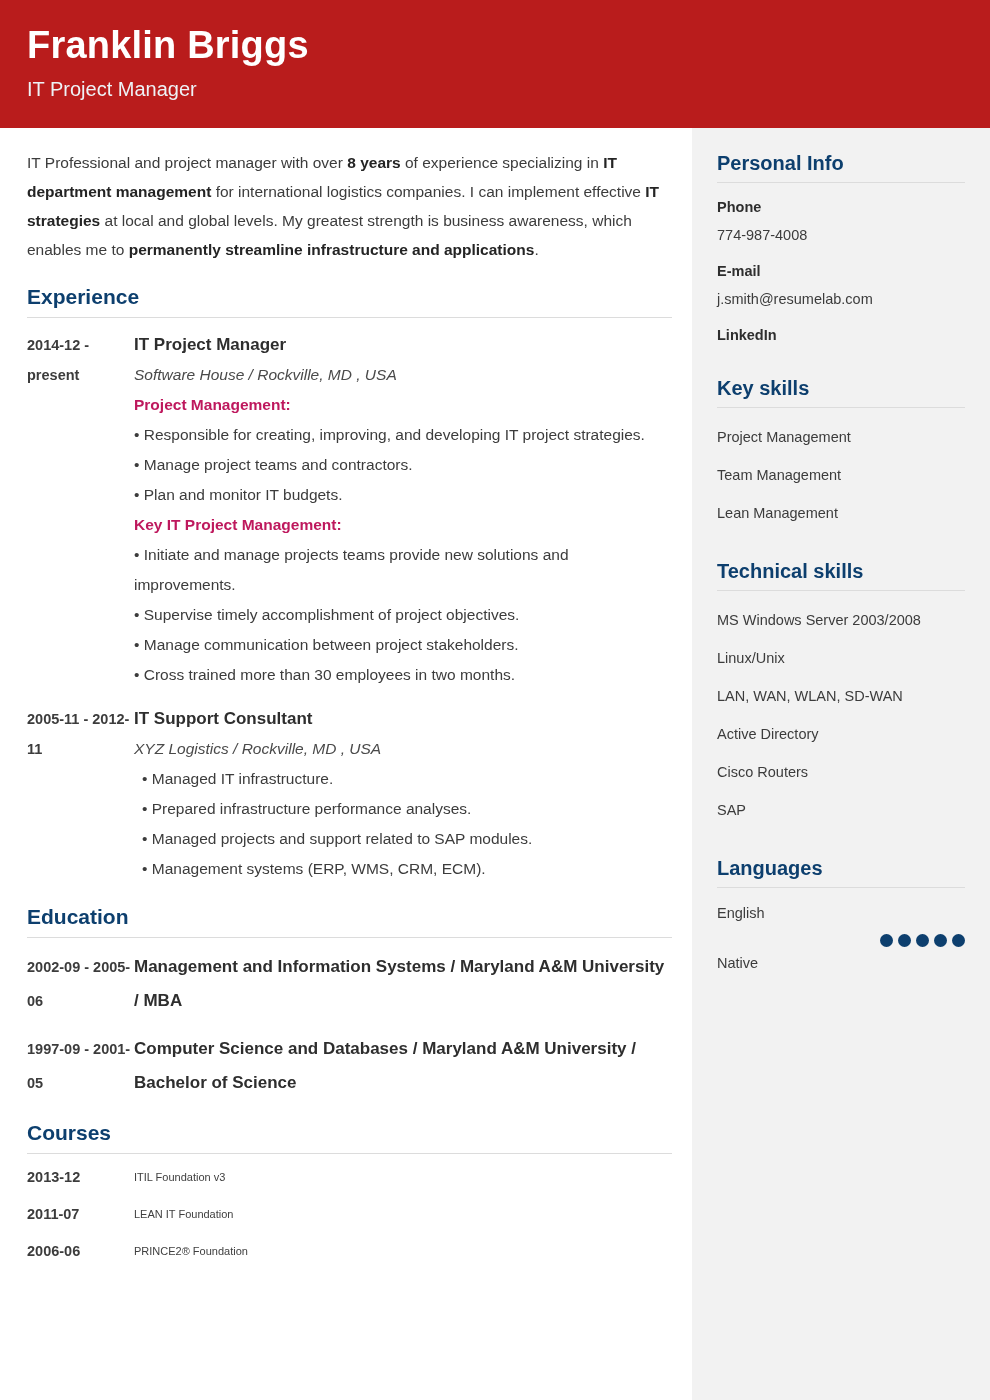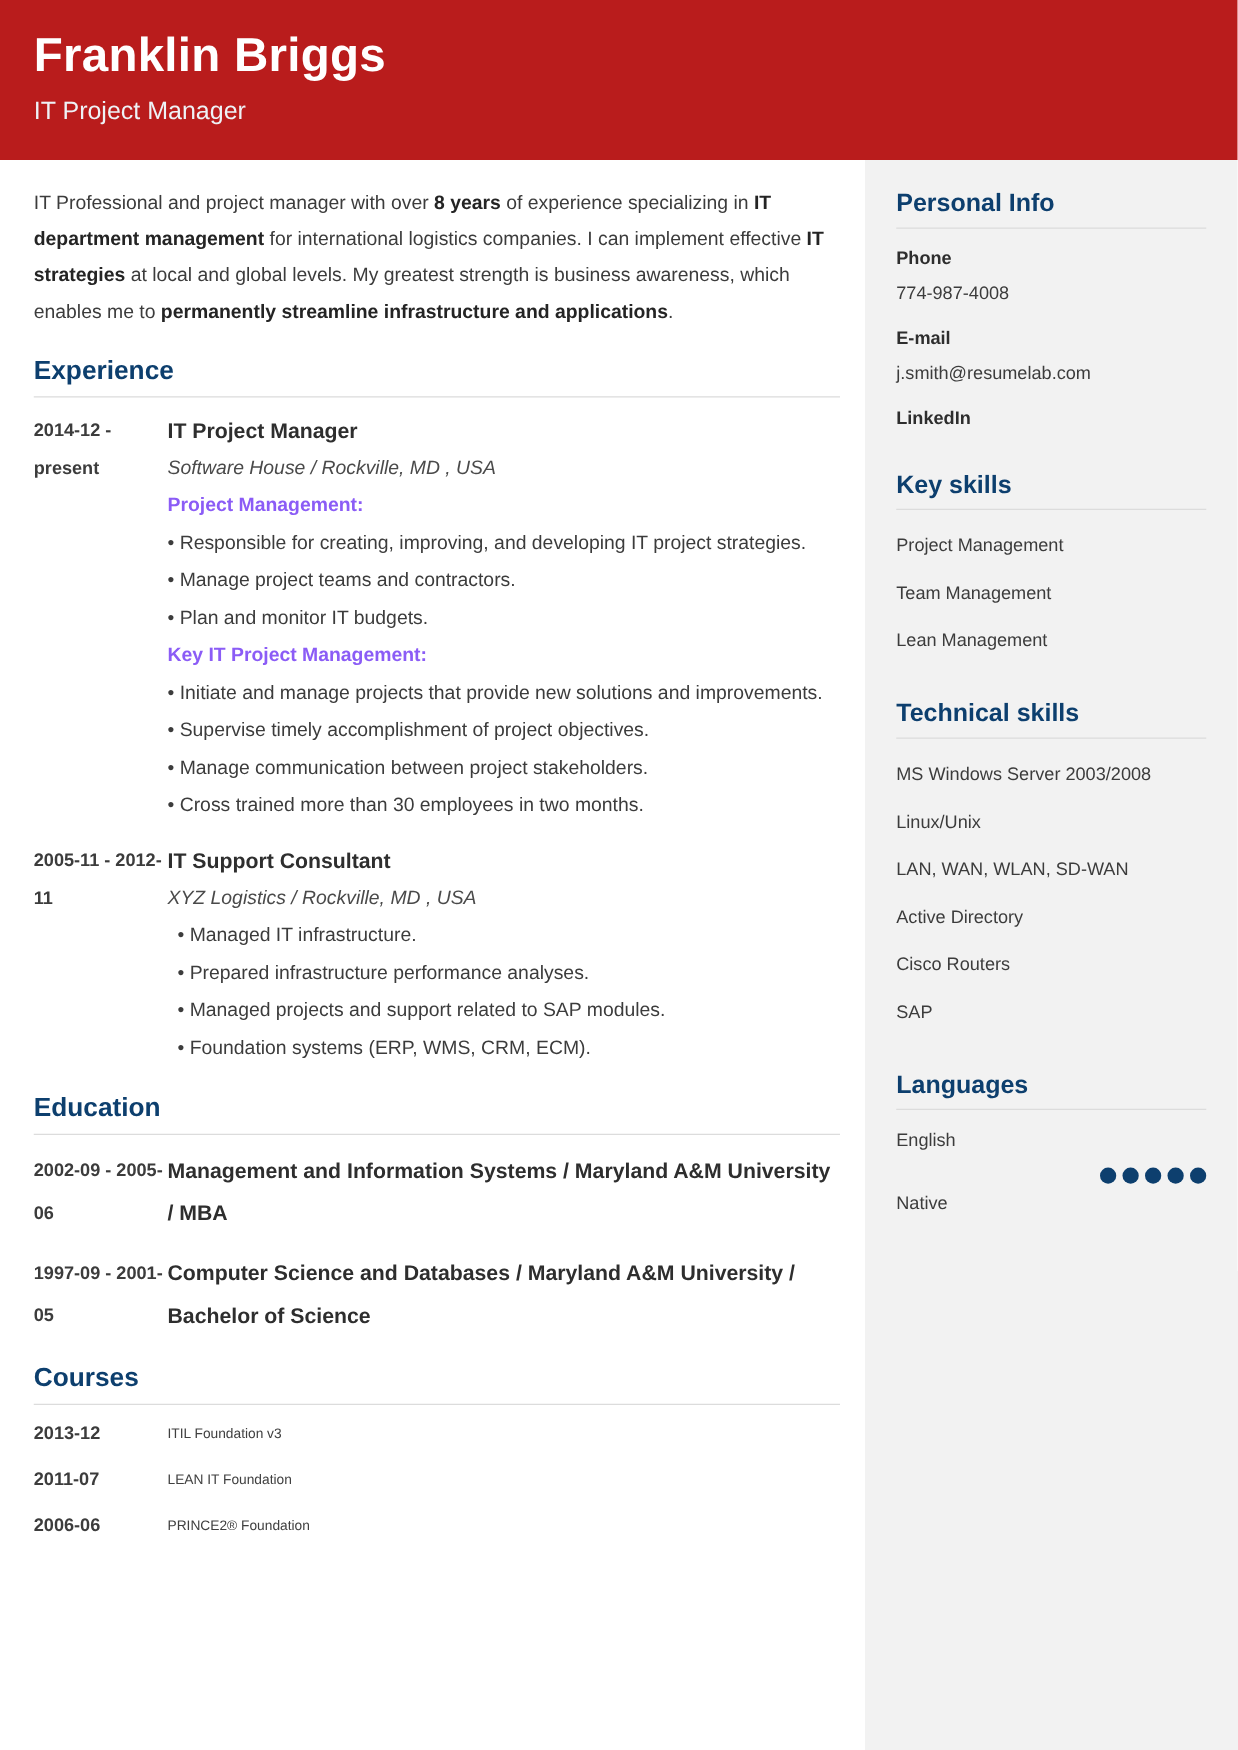--- a/index.html
+++ b/index.html
@@ -115,21 +115,21 @@
   }
   .entry-sub {
     font-size: 15.5px;
     font-style: italic;
     color: #4a4a4a;
     line-height: 30px;
   }
   .entry-grouphead {
     font-size: 15.5px;
     font-weight: bold;
-    color: #8b5cf6;
+    color: #be185d;
     line-height: 30px;
   }
   .bullet {
     font-size: 15.5px;
     color: #3c3c3c;
     line-height: 30px;
   }
   .bullet.indent { padding-left: 8px; }
 
   
@@ -228,35 +228,35 @@
           <div class="entry">
             <div class="entry-date">2014-12 - present</div>
             <div class="entry-body">
               <div class="entry-title">IT Project Manager</div>
               <div class="entry-sub">Software House / Rockville, MD , USA</div>
               <div class="entry-grouphead">Project Management:</div>
               <div class="bullet">• Responsible for creating, improving, and developing IT project strategies.</div>
               <div class="bullet">• Manage project teams and contractors.</div>
               <div class="bullet">• Plan and monitor IT budgets.</div>
               <div class="entry-grouphead">Key IT Project Management:</div>
-              <div class="bullet">• Initiate and manage projects that provide new solutions and improvements.</div>
+              <div class="bullet">• Initiate and manage projects teams provide new solutions and improvements.</div>
               <div class="bullet">• Supervise timely accomplishment of project objectives.</div>
               <div class="bullet">• Manage communication between project stakeholders.</div>
               <div class="bullet">• Cross trained more than 30 employees in two months.</div>
             </div>
           </div>
           <div class="entry">
             <div class="entry-date">2005-11 - 2012-11</div>
             <div class="entry-body">
               <div class="entry-title">IT Support Consultant</div>
               <div class="entry-sub">XYZ Logistics / Rockville, MD , USA</div>
               <div class="bullet indent">• Managed IT infrastructure.</div>
               <div class="bullet indent">• Prepared infrastructure performance analyses.</div>
               <div class="bullet indent">• Managed projects and support related to SAP modules.</div>
-              <div class="bullet indent">• Foundation systems (ERP, WMS, CRM, ECM).</div>
+              <div class="bullet indent">• Management systems (ERP, WMS, CRM, ECM).</div>
             </div>
           </div>
         </div>
     </div>
 
     <div>
       <div class="sec-head">Education</div>
       <div class="sec-rule"></div>
       <div id="education-entries">
           <div class="entry edu">

